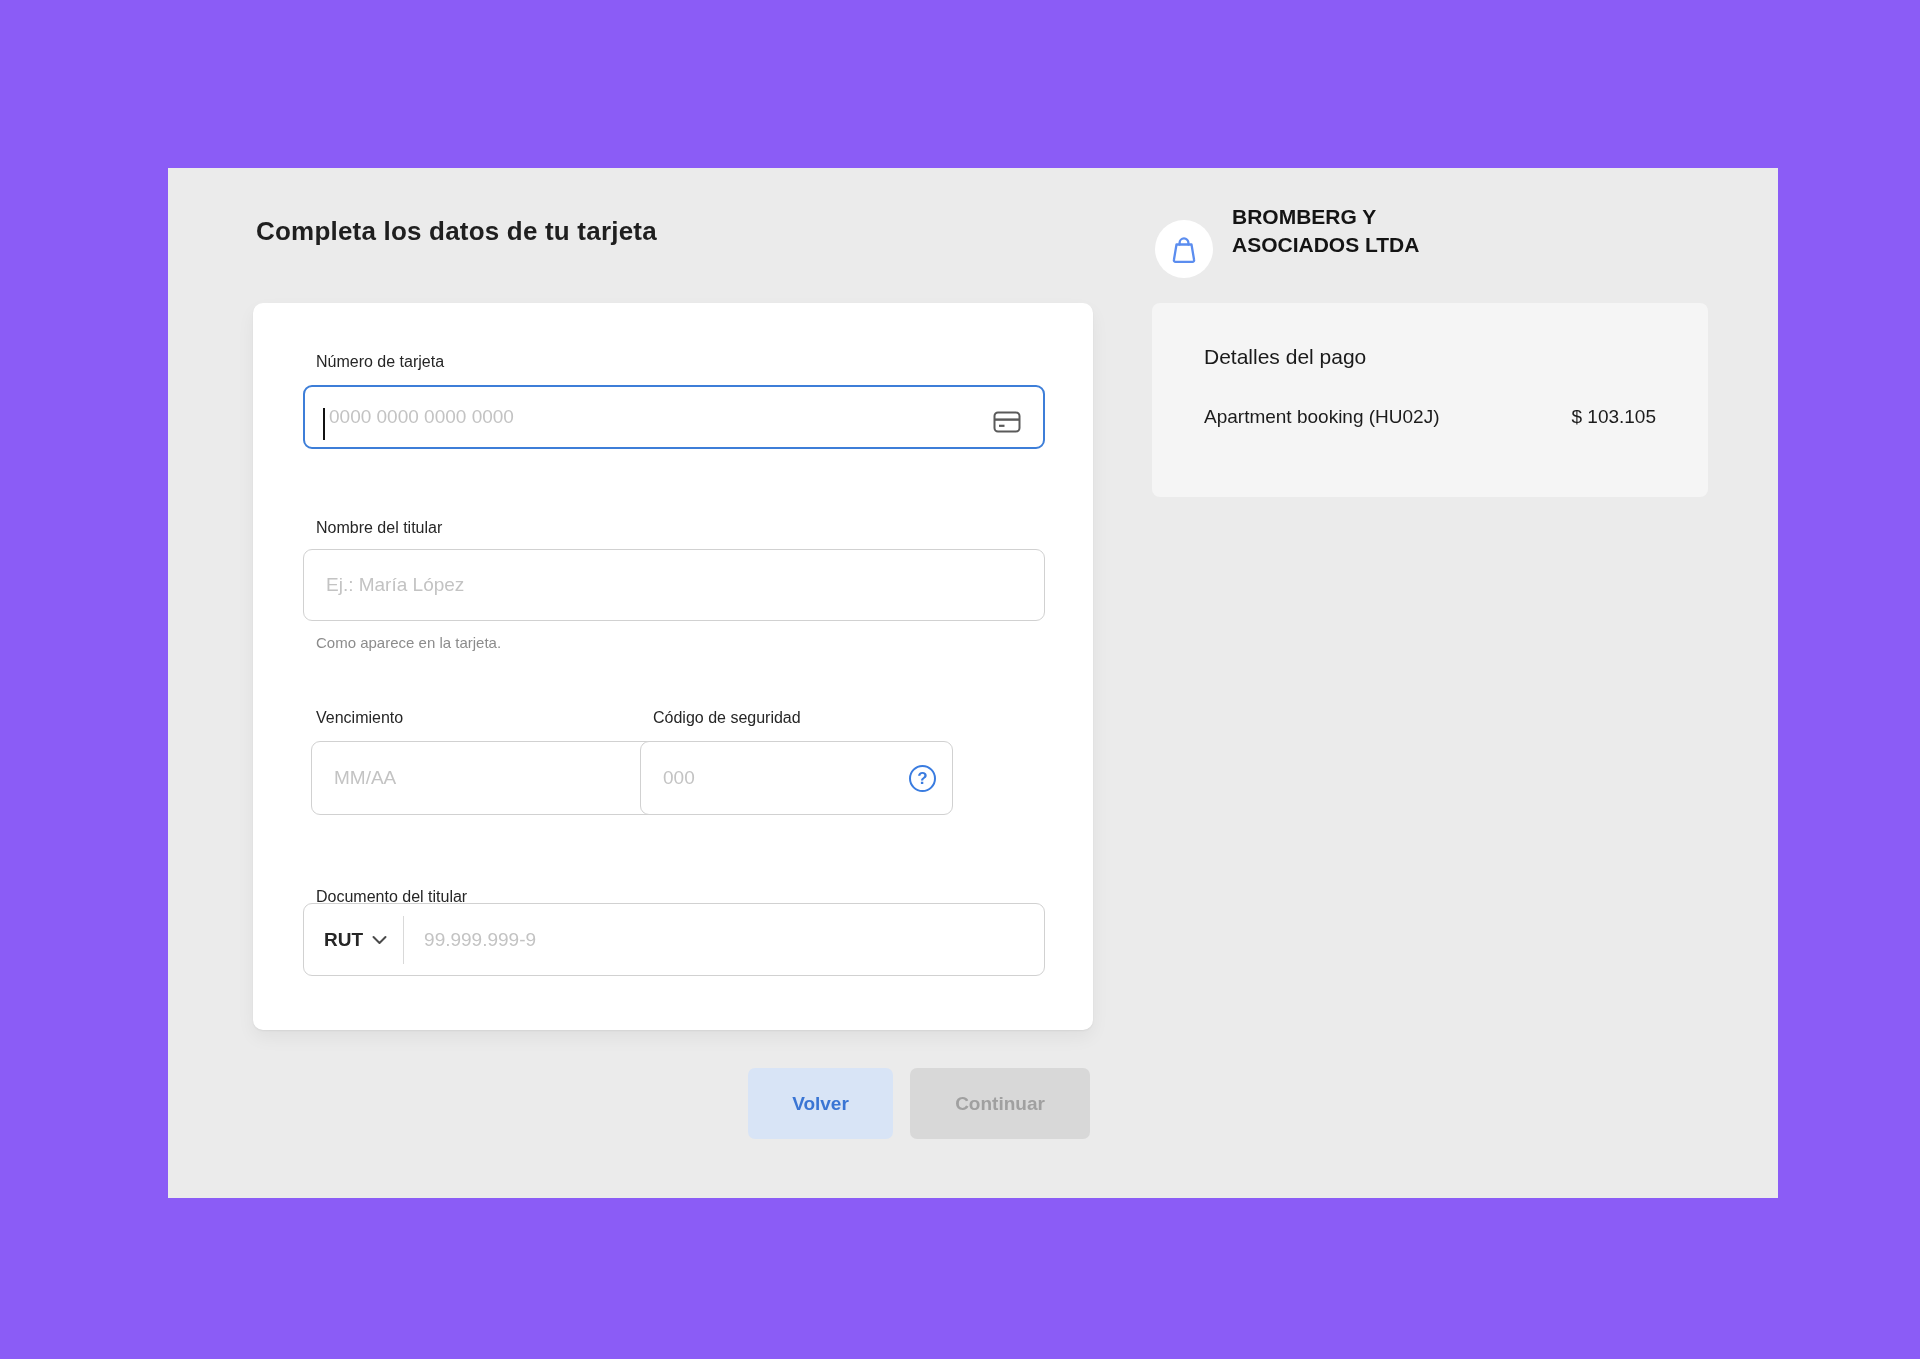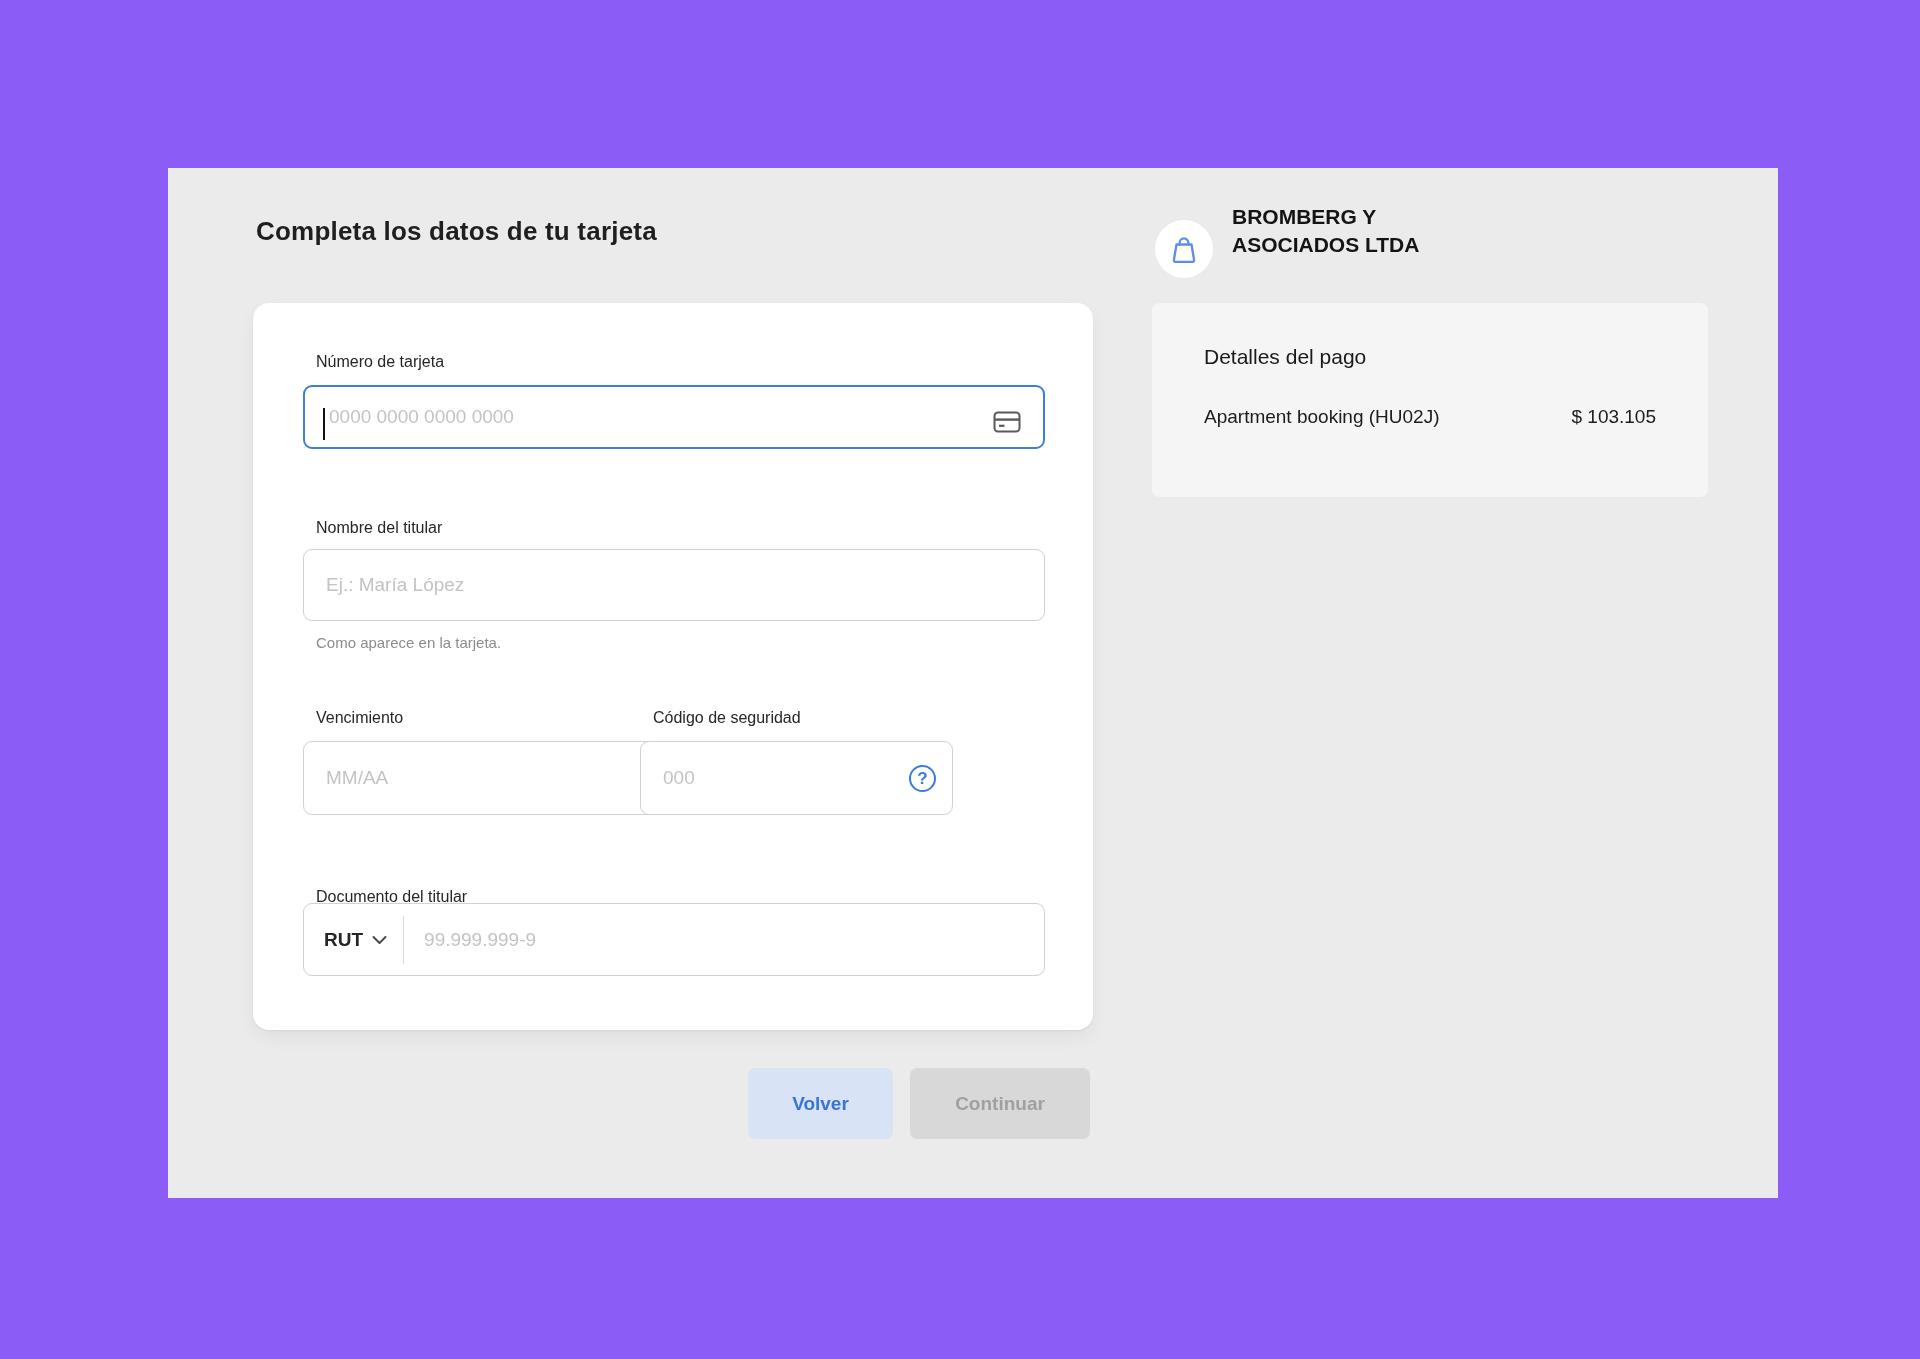--- a/index.html
+++ b/index.html
@@ -3,39 +3,39 @@
 <meta charset="utf-8">
 <style>
   * { margin:0; padding:0; box-sizing:border-box; }
   html,body { width:1920px; height:1359px; background:#ffffff; font-family:"Liberation Sans", sans-serif; }
   .stage { position:relative; width:1920px; height:1359px; background:#8b5cf6; overflow:hidden; }
 
   .gray-panel { position:absolute; left:168px; top:168px; width:1610px; height:1030px; background:#ebebeb; }
 
   .page-title { position:absolute; left:88px; top:48px; font-size:26px; font-weight:bold; color:#1f1f1f; letter-spacing:0.2px; }
 
-  .card-form { position:absolute; left:85px; top:135px; width:840px; height:727px; background:#ffffff; border-radius:16px;
+  .card-form { position:absolute; left:85px; top:135px; width:840px; height:727px; background:#ffffff; border-radius:10px;
                box-shadow:0 8px 18px rgba(0,0,0,0.05), 0 1px 2px rgba(0,0,0,0.06); }
 
   .field-label { position:absolute; left:63px; font-size:16px; color:#262626; }
 
   .field { position:absolute; left:50px; width:742px; background:#fff; border:1px solid #d1d1d1; border-radius:9px; }
   .field input { width:100%; height:100%; border:none; outline:none; background:transparent; font-family:"Liberation Sans", sans-serif;
                  font-size:19px; color:#262626; padding:0 22px; border-radius:9px; }
   .field input::placeholder { color:#c3c3c3; opacity:1; }
 
   .field-cardnumber { top:82px; height:64px; border:2px solid #3d7ed8; }
   .field-cardnumber input { padding-left:24px; }
   .caret { position:absolute; left:18px; top:21px; width:2px; height:32px; background:#111; }
   .cc-icon { position:absolute; right:22px; top:24px; width:28px; height:22px; }
 
   .field-name { top:246px; height:72px; }
   .helper-text { position:absolute; left:63px; top:331px; font-size:15px; color:#8c8c8c; }
 
-  .field-exp { top:438px; height:74px; width:360px; }
+  .field-exp { top:438px; height:74px; width:360px;margin-left:8px; }
   .field-sec { top:438px; height:74px; width:313px; left:387px; }
   .help-bubble { position:absolute; right:16px; top:23px; width:27px; height:27px; border:2px solid #3a7ce0; border-radius:50%;
                  color:#3a7ce0; font-size:17px; font-weight:bold; display:flex; align-items:center; justify-content:center; cursor:pointer; background:#fff;}
 
   .field-doc { top:600px; height:73px; display:flex; align-items:center; }
   .doc-type { display:flex; align-items:center; gap:9px; padding:0 16px 0 20px; height:100%; background:none; border:none; cursor:pointer;
               font-family:"Liberation Sans", sans-serif; font-size:19px; font-weight:bold; color:#262626; }
   .doc-divider { width:1px; height:48px; background:#d9d9d9; }
   .field-doc input { flex:1; height:100%; border:none; outline:none; font-size:19px; padding:0 20px; color:#262626;
                      font-family:"Liberation Sans", sans-serif; background:transparent; }

